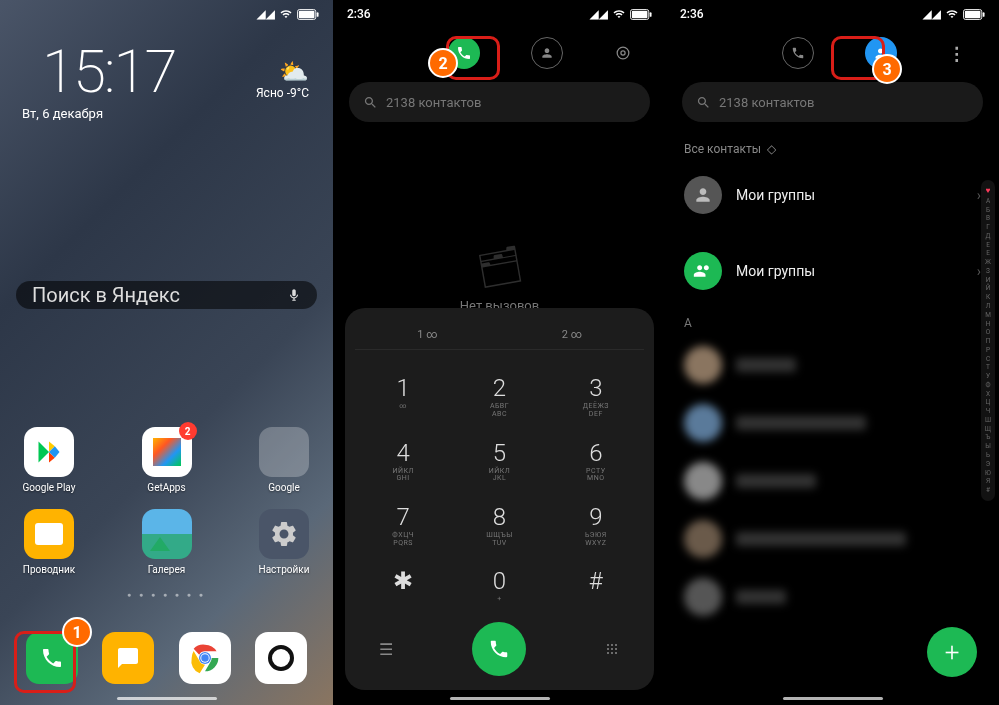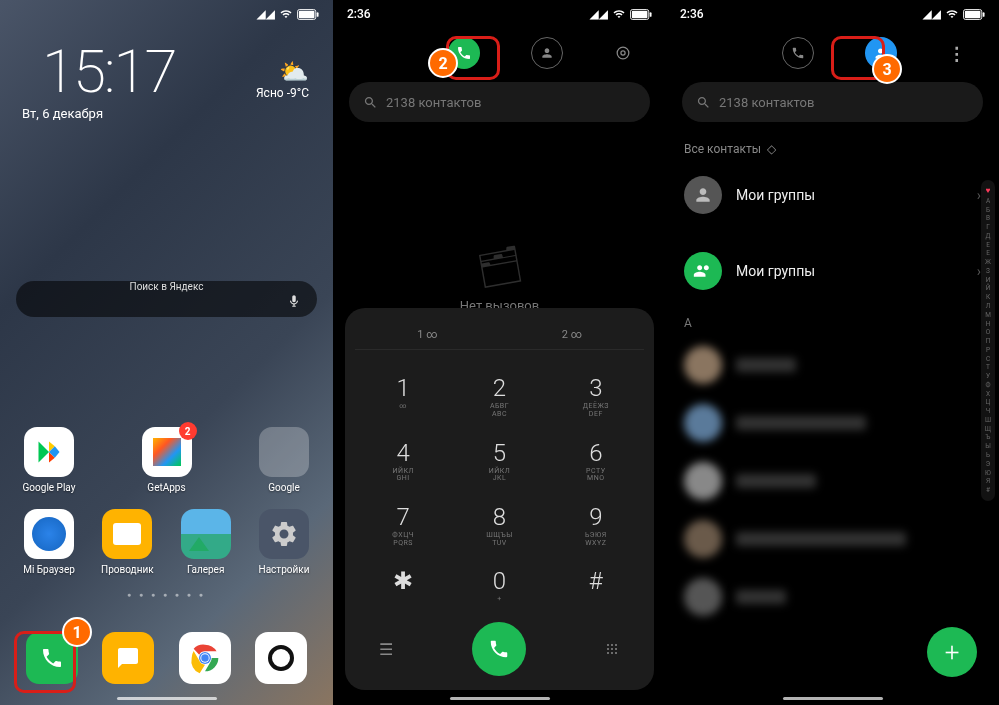--- a/index.html
+++ b/index.html
@@ -11,21 +11,21 @@
   
   .statusbar { height: 28px; display: flex; justify-content: space-between; align-items: center; padding: 0 14px; color: #fff; font-size: 12px; font-weight: 500; }
   .statusbar .right { display: flex; gap: 4px; align-items: center; }
   
   .clock-block { padding: 14px 22px 0; color: #fff; }
   .big-clock { font-size: 60px; font-weight: 200; letter-spacing: -2px; line-height: 1; margin-left: 20px; }
   .date-line { font-size: 13px; margin-top: 4px; }
   .weather-widget { position: absolute; top: 58px; right: 24px; text-align: right; color: #fff; font-size: 12px; }
   .weather-icon { font-size: 24px; display: block; text-align: right; }
   
-  .search-pill { margin: 160px 16px 0; height: 36px; background: rgba(0,0,0,0.55); border-radius: 22px; display: flex; align-items: center; padding: 0 16px; color: #ddd; font-size: 10px; flex-direction: column; }
+  .search-pill { margin: 160px 16px 0; height: 28px; background: rgba(0,0,0,0.55); border-radius: 22px; display: flex; align-items: center; padding: 0 16px; color: #ddd; font-size: 20px; }
   .search-pill .mic { margin-left: auto; font-size: 16px; }
   
   .app-grid { position: absolute; bottom: 106px; left: 0; right: 0; padding: 0 14px; }
   .app-row { display: flex; justify-content: space-between; margin-bottom: 16px; }
   .app-cell { width: 70px; text-align: center; }
   .app-icon { width: 50px; height: 50px; border-radius: 13px; margin: 0 auto 5px; display: flex; align-items: center; justify-content: center; font-size: 24px; position: relative; }
   .app-label { color: #fff; font-size: 10px; text-shadow: 0 1px 2px rgba(0,0,0,0.5); }
   .badge-dot { position: absolute; top: -5px; right: -5px; width: 18px; height: 18px; background: #ff3b30; border-radius: 50%; color: #fff; font-size: 10px; font-weight: bold; display: flex; align-items: center; justify-content: center; }
   
   .page-dots { text-align: center; color: rgba(255,255,255,0.5); font-size: 7px; letter-spacing: 3px; margin-top: 6px; }
@@ -150,26 +150,20 @@
           <div class="app-icon" style="background:rgba(255,255,255,0.25);display:grid;grid-template-columns:1fr 1fr;gap:3px;padding:6px">
             <div style="background:#fff;border-radius:3px"></div>
             <div style="background:#ea4335;border-radius:3px"></div>
             <div style="background:#4285f4;border-radius:3px"></div>
             <div style="background:#fbbc05;border-radius:3px"></div>
           </div>
           <div class="app-label">Google</div>
         </div>
     </div>
     <div class="app-row">
-      <div class="app-cell">
-          <div class="app-icon" style="background:#fff">
-            <div style="width:34px;height:34px;border-radius:50%;background:radial-gradient(#2b83e9,#1565c0)"></div>
-          </div>
-          <div class="app-label">Mi Браузер</div>
-        </div>
       <div class="app-cell">
           <div class="app-icon" style="background:#ffb300">
             <div style="width:28px;height:22px;background:#fff;border-radius:3px"></div>
           </div>
           <div class="app-label">Проводник</div>
         </div>
       <div class="app-cell">
           <div class="app-icon" style="background:linear-gradient(#5bb5e8 50%,#3a8 50%)">
             <div style="position:absolute;bottom:8px;left:8px;width:0;height:0;border-left:10px solid transparent;border-right:10px solid transparent;border-bottom:14px solid #2a6"></div>
           </div>

